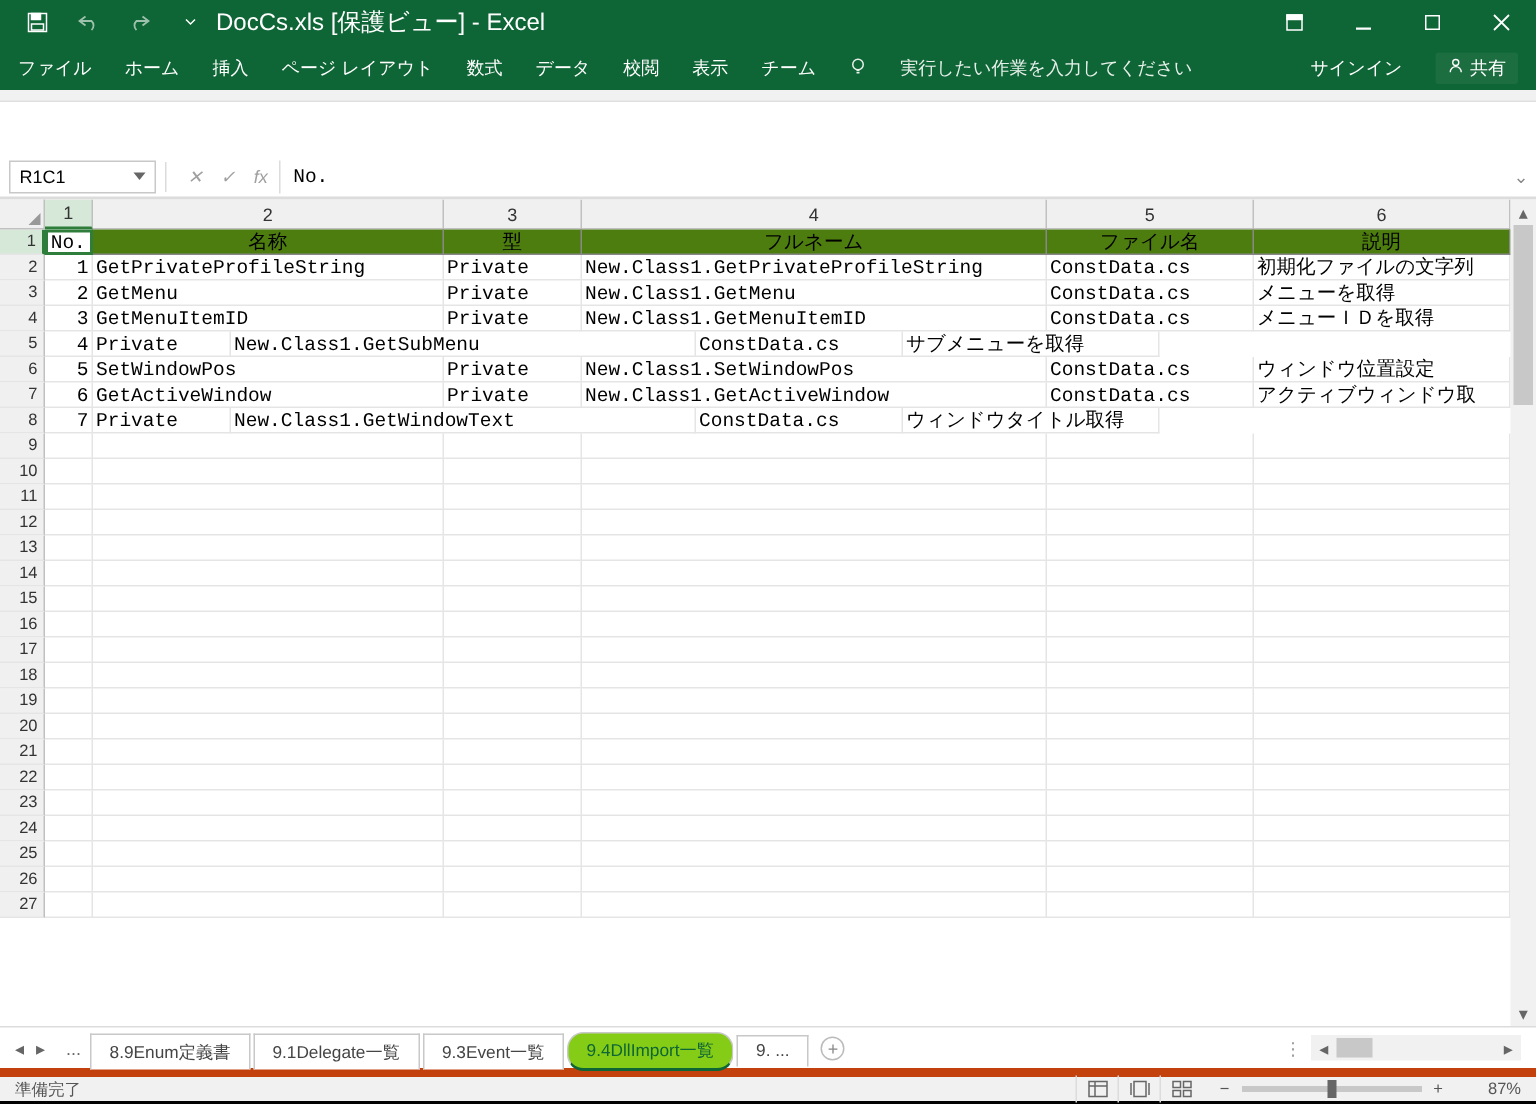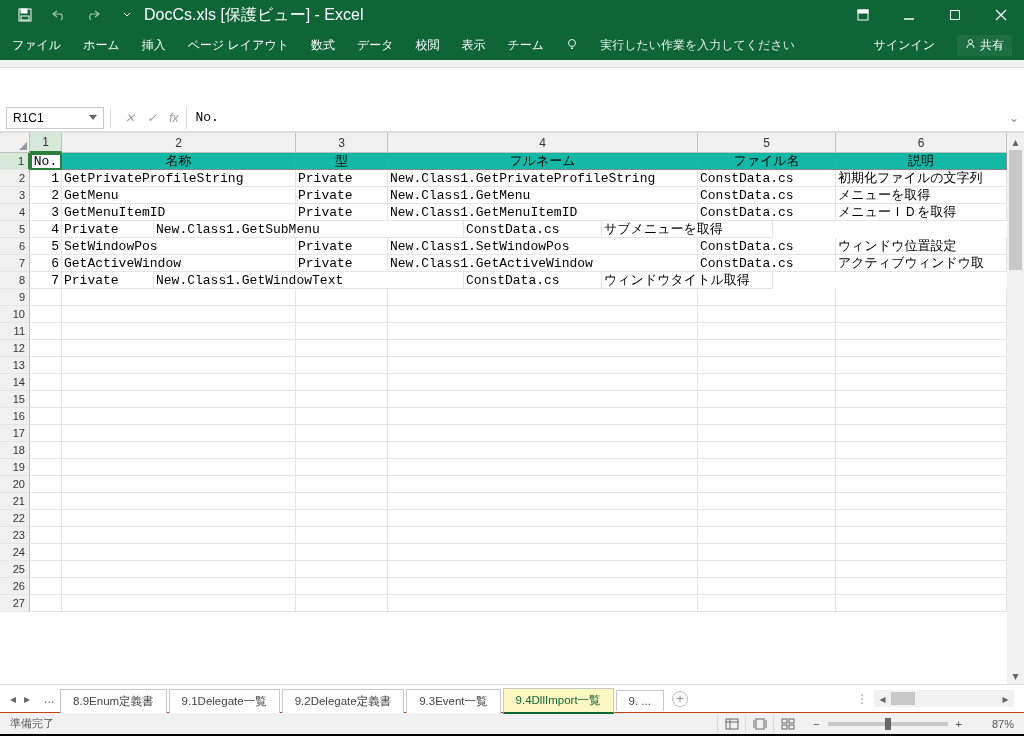--- a/index.html
+++ b/index.html
@@ -38,42 +38,42 @@
 .col-h { border-right: 1px solid #c0c0c0; border-bottom: 1px solid #c0c0c0; background: #f0f0f0; display:flex; align-items:center; justify-content:center; font-size:12px; color:#333; }
 .col-h.active { background: #d6e9d8; border-bottom: 2px solid #2f7d3a; }
 .row-headers { width: 30px; }
 .row-h { height: 17px; border-right: 1px solid #c0c0c0; border-bottom: 1px solid #e5e5e5; background: #f0f0f0; display:flex; align-items:center; justify-content:flex-end; padding-right:4px; font-size:11px; color:#333; }
 .row-h.active { background: #d6e9d8; border-right: 2px solid #2f7d3a; }
 .left-col { display:flex; flex-direction:column; }
 .main-grid { flex:1; position: relative; overflow: hidden; }
 .rows { display:flex; flex-direction: column; }
 .cell-row { display:flex; height:17px; }
 .cell { border-right: 1px solid #e5e5e5; border-bottom: 1px solid #e5e5e5; padding: 0 2px; font-family: "MS Gothic","Courier New",monospace; font-size:13px; line-height:17px; white-space: nowrap; overflow: hidden; }
-.header-cell { background: #14b8a6; text-align: center; border-bottom: 1px solid #888; border-right: 1px solid #888; }
+.header-cell { background: #4d7c0f; text-align: center; border-bottom: 1px solid #888; border-right: 1px solid #888; }
 .num-cell { text-align: right; }
 .selected-cell { outline: 2px solid #2f7d3a; outline-offset: -2px; background: #fff; position: relative; }
 
 .vscroll { position:absolute; right:0; top:0; bottom:0; width:17px; background:#f1f1f1; display:flex; flex-direction:column; }
 .vscroll .arr, .hscroll .arr { height:17px; width:17px; display:flex; align-items:center; justify-content:center; color:#666; cursor:pointer; }
 .vscroll .track { flex:1; position:relative; }
 .vscroll .thumb { position:absolute; top:0; left:2px; right:2px; height:120px; background:#c8c8c8; }
 
 .sheet-tabs { height: 28px; display:flex; align-items:center; border-top:1px solid #dcdcdc; background:#fff; padding: 0 10px; }
 .sheet-tabs .nav { display:flex; gap:8px; color:#666; margin-right: 8px; }
 .sheet-tabs .nav span { cursor:pointer; }
 .sheet-tabs .ellps { color:#666; padding: 0 6px; }
 .sheet-tab { padding: 4px 12px; border: 1px solid #c8c8c8; border-bottom:none; background:#fff; margin-right: 2px; cursor:pointer; font-size:11.5px; color:#444; position:relative; top:2px; }
-.sheet-tab.active { border-bottom: 2px solid #0e6535; background:#fef9c3; color:#0e6535; font-weight:500; }
+.sheet-tab.active { border-bottom: 2px solid #0e6535; background:#84cc16; color:#0e6535; font-weight:500;border-radius:11px; }
 .sheet-tabs .new-sheet { width:16px; height:16px; border:1px solid #bbb; border-radius:50%; display:flex; align-items:center; justify-content:center; color:#888; margin-left:6px; cursor:pointer; font-size:12px; }
 .sheet-tabs .spacer { flex:1; }
 .hscroll { display:flex; align-items:center; width:140px; background:#f1f1f1; height:17px; }
 .hscroll .track { flex:1; position:relative; height:100%; }
 .hscroll .thumb { position:absolute; left:0; top:2px; bottom:2px; width:24px; background:#c8c8c8; }
 
-.statusbar { height:22px; background:#f1f1f1; border-top:1px solid #c2410c; display:flex; align-items:center; padding: 0 10px; font-size:11px; color:#555; }
+.statusbar { height:22px; background:#f1f1f1; border-top:6px solid #c2410c; display:flex; align-items:center; padding: 0 10px; font-size:11px; color:#555; }
 .statusbar .spacer { flex:1; }
 .statusbar .views { display:flex; gap:0; }
 .statusbar .view-btn { width:28px; height:18px; display:flex; align-items:center; justify-content:center; border-left:1px solid #dcdcdc; cursor:pointer; }
 .statusbar .zoom { display:flex; align-items:center; gap:8px; margin-left:12px; }
 .statusbar .zslider { width:120px; height:4px; background:#c8c8c8; position:relative; }
 .statusbar .zslider .zh { position:absolute; top:-4px; left:50%; width:6px; height:12px; background:#666; transform:translateX(-50%); }
 .statusbar .zoomval { width:44px; text-align:right; }
 
 .c1 { width: 32px; } .c2 { width: 234px; } .c3 { width: 92px; } .c4 { width: 310px; } .c5 { width: 138px; } .c6 { width: 171px; }
 .bottom-shadow { height: 16px; background: #000; width:100%; }
@@ -449,21 +449,20 @@
 
 <div class="sheet-tabs">
   <div class="nav">
     <span>◂</span>
     <span>▸</span>
   </div>
   <span class="ellps">...</span>
   <div id="sheet-tabs-container" style="display:flex;align-items:center;">
       <div class="sheet-tab">8.9Enum定義書</div>
       <div class="sheet-tab">9.1Delegate一覧</div>
-      <div class="sheet-tab">9.2Delegate定義書</div>
       <div class="sheet-tab">9.3Event一覧</div>
       <div class="sheet-tab active">9.4DllImport一覧</div>
       <div class="sheet-tab">9. ...</div>
     </div>
   <span class="new-sheet">+</span>
   <div class="spacer"></div>
   <span style="color:#999;padding:0 6px;">⋮</span>
   <div class="hscroll">
     <div class="arr">◂</div>
     <div class="track">

